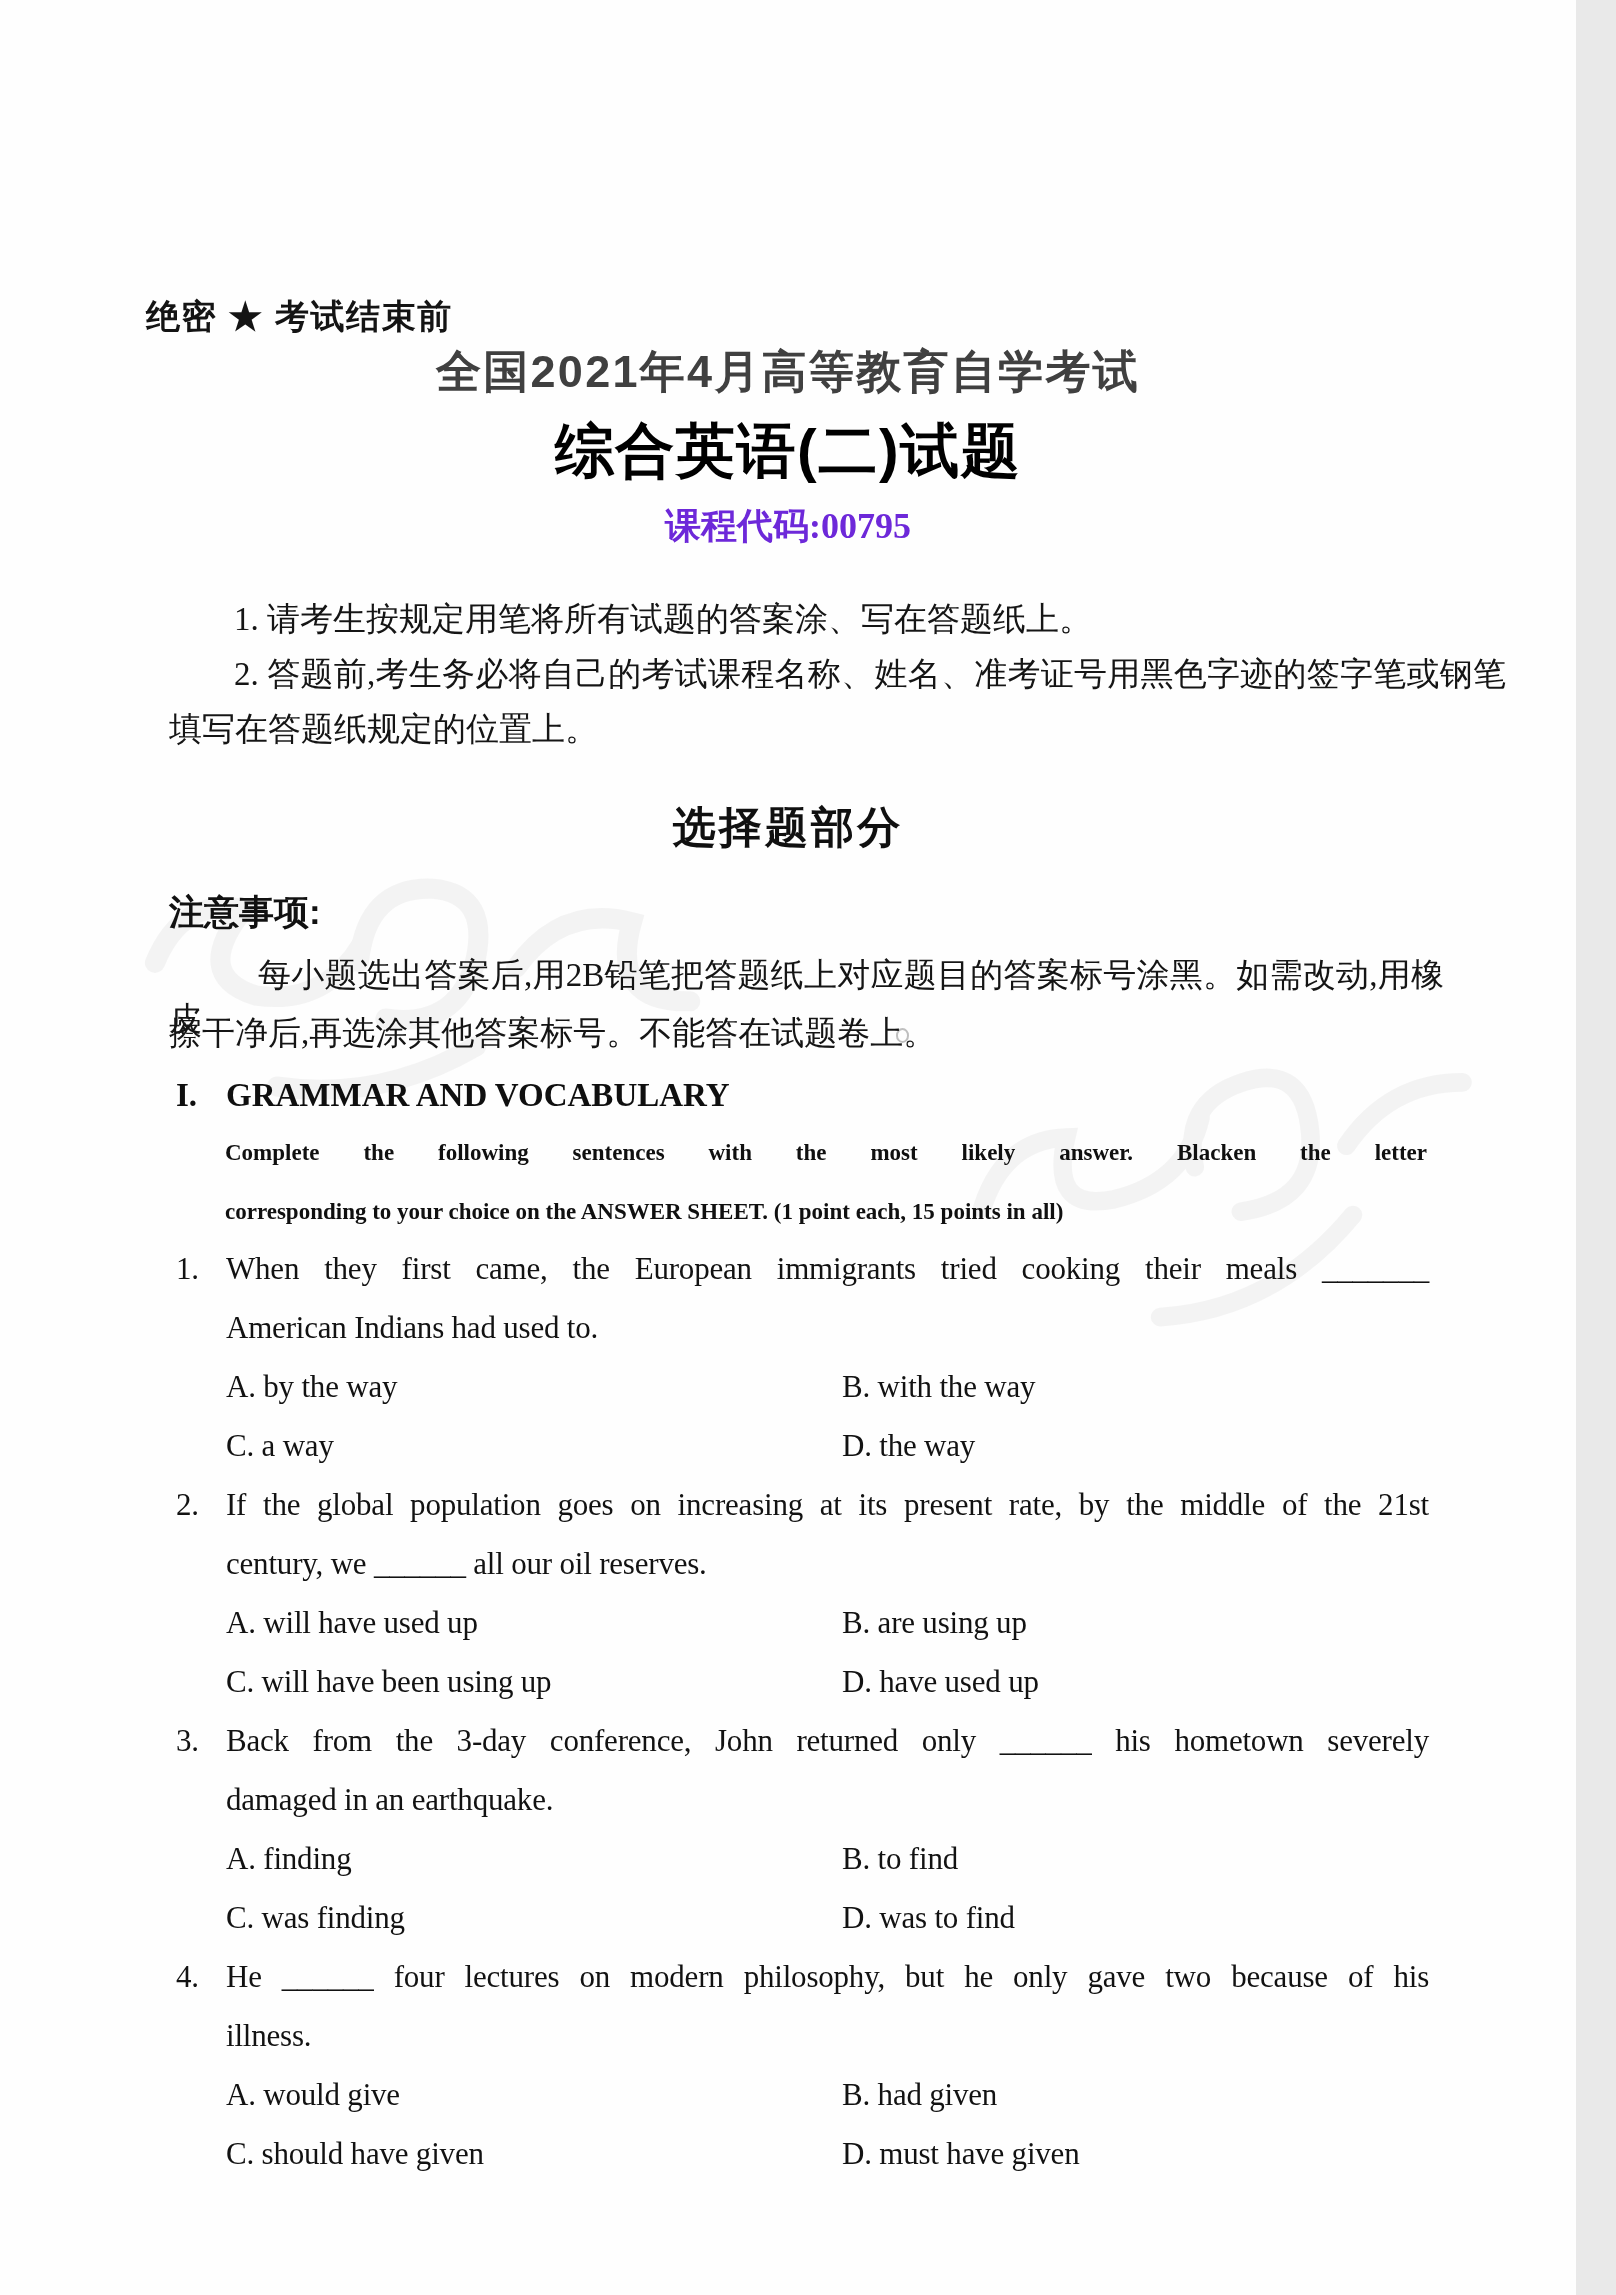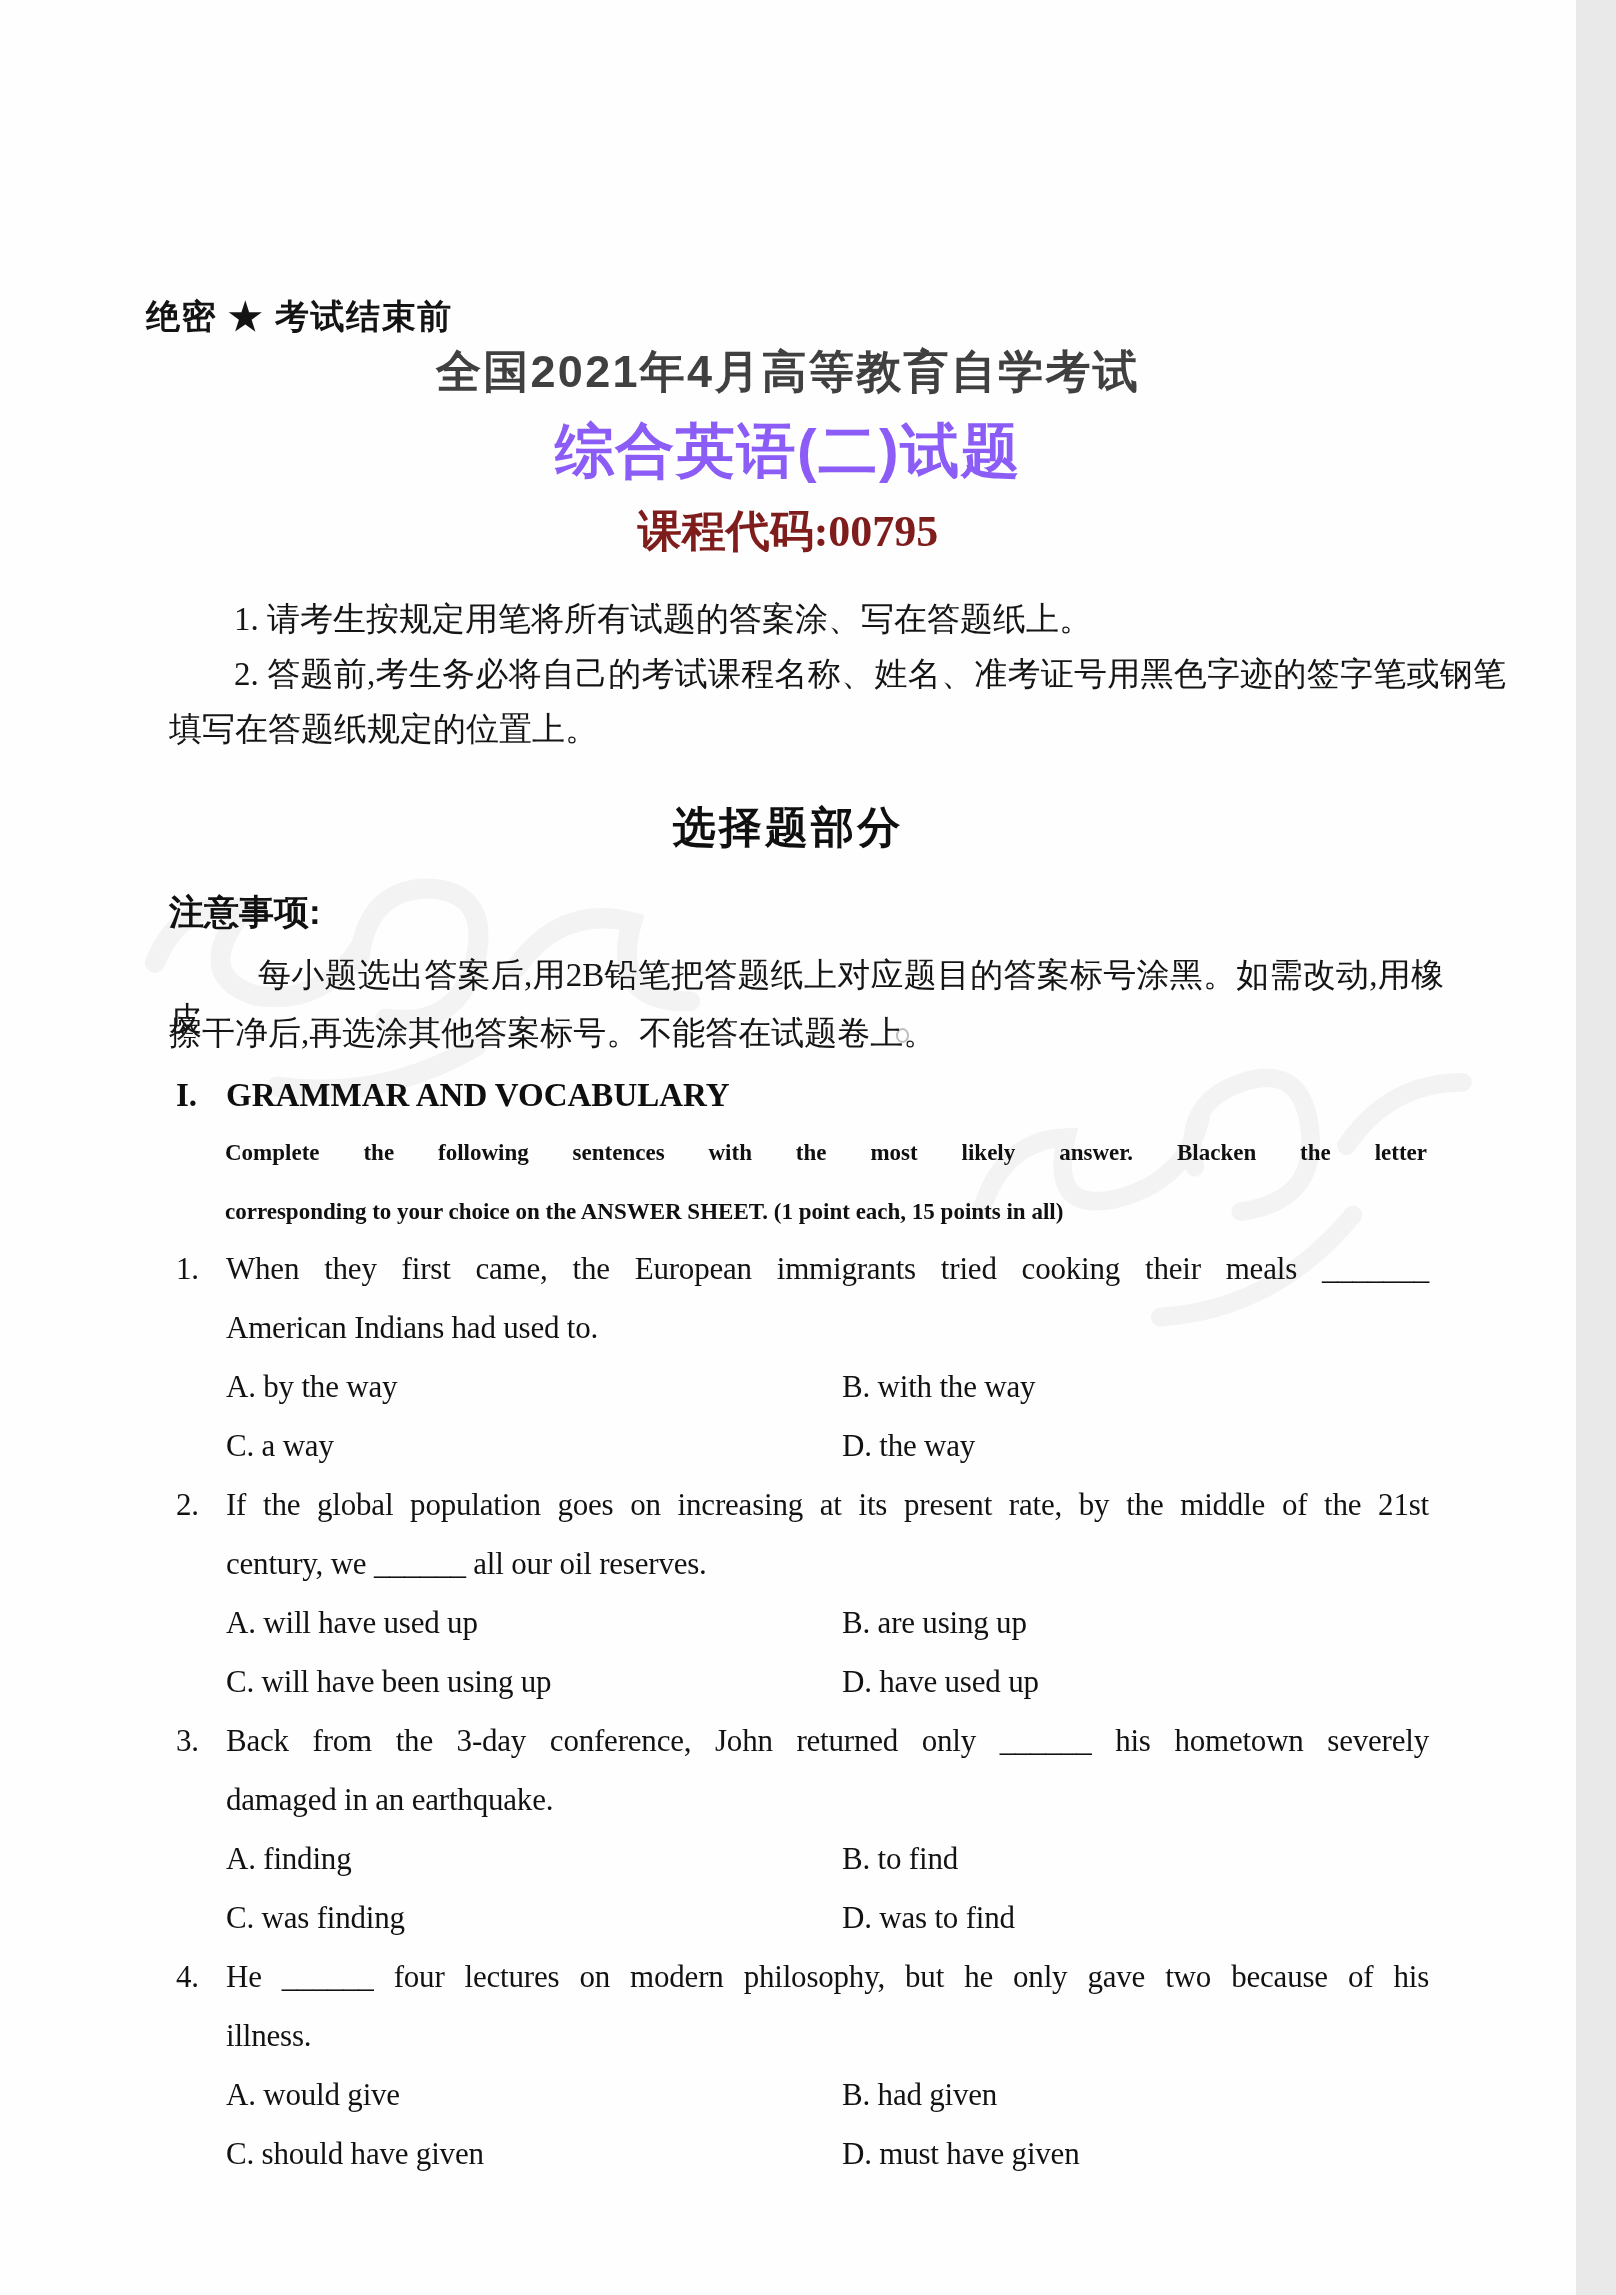--- a/index.html
+++ b/index.html
@@ -23,27 +23,27 @@
     text-align:center;
     font-family:"Liberation Sans", sans-serif;
     font-weight:bold;font-size:45px;letter-spacing:2.3px;
     color:#404040;
   }
   .subtitle{
     position:absolute;left:0;right:0;top:412px;
     text-align:center;
     font-family:"Liberation Sans", sans-serif;
     font-weight:bold;font-size:59px;letter-spacing:1.6px;
-    color:#8b5cf6;
+    color:#000000;
   }
   .course-code{
     position:absolute;left:0;right:0;top:502px;
     text-align:center;
-    font-weight:bold;font-size:44px;
-    color:#7f1d1d;
+    font-weight:bold;font-size:36px;
+    color:#6d28d9;
   }
   
   .cn{
     position:absolute;left:169px;width:1337px;
     font-size:33px;line-height:44px;
     color:#151515;
   }
   .indent2{text-indent:65px;}
   .jl{text-align:justify;text-align-last:justify;}
   .notice-1{top:597px;}

